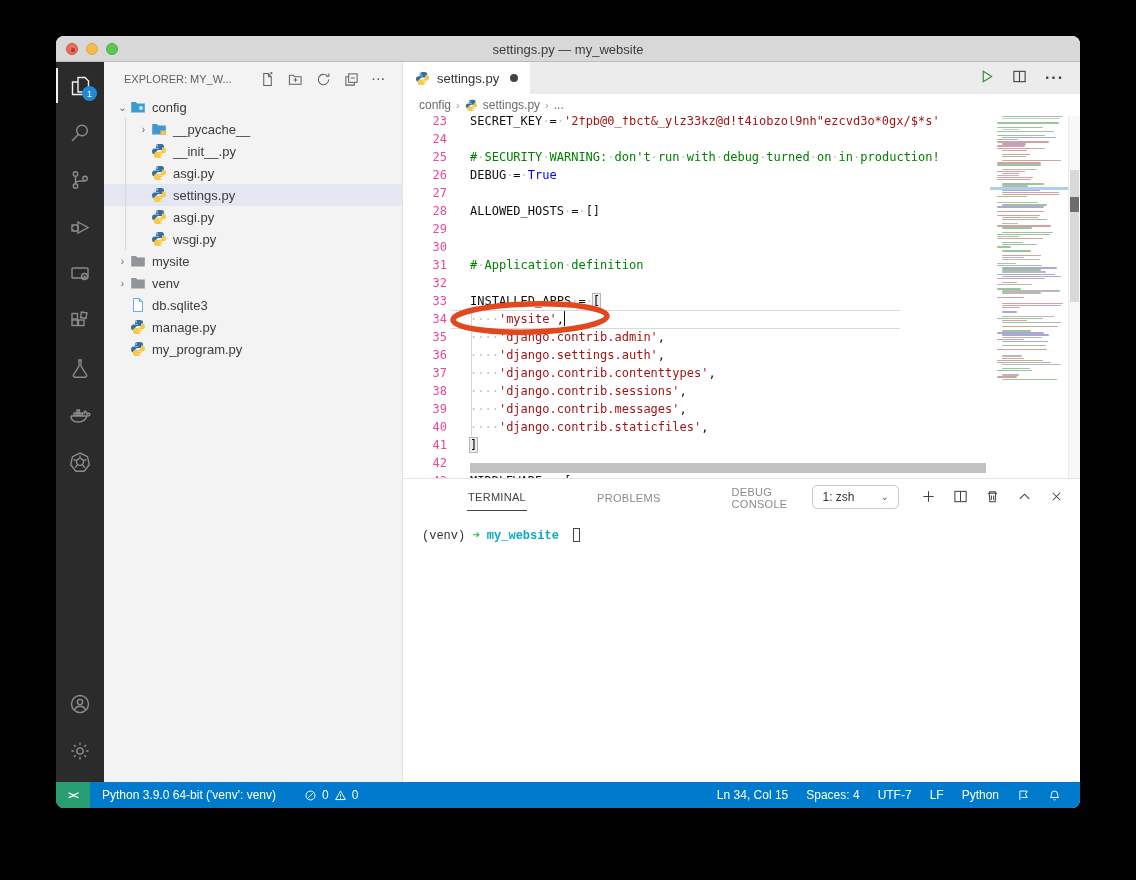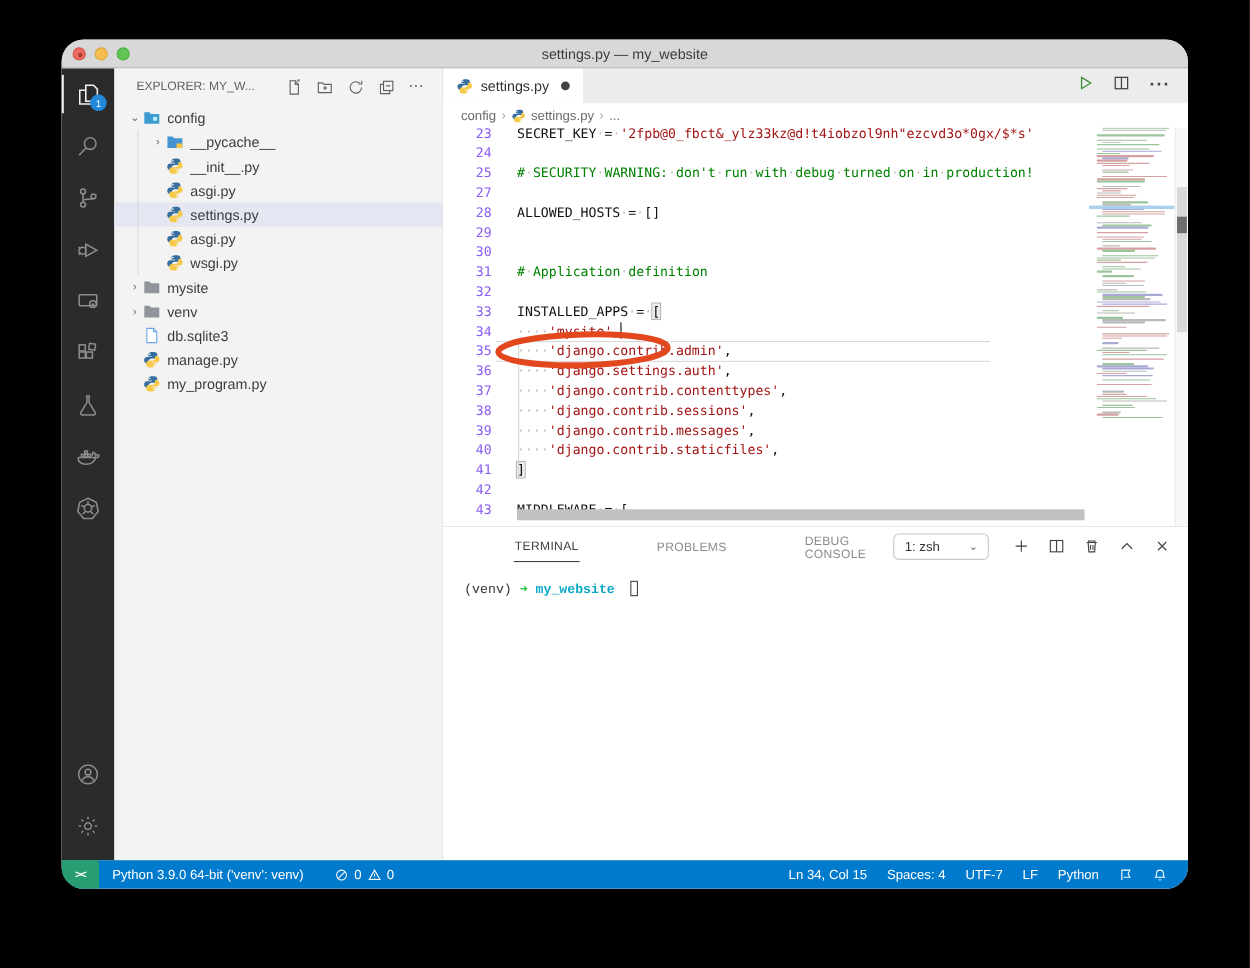--- a/index.html
+++ b/index.html
@@ -1,20 +1,20 @@
 <!DOCTYPE html>
 <html><head>
 <meta charset="utf-8">
 <style>
   * { margin:0; padding:0; box-sizing:border-box; }
   html,body { background:#000; }
   .page { position:relative; width:1136px; height:880px; background:#000; overflow:hidden;
           font-family:"Liberation Sans", sans-serif; }
   .window { position:absolute; left:56px; top:36px; width:1024px; height:772px;
-            border-radius:20px; overflow:hidden; background:#fff;
+            border-radius:8px; overflow:hidden; background:#fff;
             box-shadow:0 25px 70px rgba(0,0,0,.6); display:flex; flex-direction:column; }
 
   
   .titlebar { height:26px; flex:none; background:#d8d8d8; border-bottom:1px solid #bcbcbc; position:relative; }
   .traffic { position:absolute; left:10px; top:7px; display:flex; gap:8px; }
   .tl { width:12px; height:12px; border-radius:50%; position:relative; }
   .tl.red { background:#ed6a5e; border:0.5px solid #d55549; }
   .tl.red::after { content:""; position:absolute; left:3.5px; top:3.5px; width:4px; height:4px; border-radius:50%; background:#a93f32; }
   .tl.yellow { background:#f5bd4f; border:0.5px solid #dda73e; }
   .tl.green { background:#61c454; border:0.5px solid #4caf43; }
@@ -61,21 +61,21 @@
   .breadcrumb { height:22px; flex:none; display:flex; align-items:center; gap:5px; padding-left:16px;
                 font-size:12px; color:#6b6b6b; background:#fff; }
   .breadcrumb .sep { color:#9d9d9d; font-size:11px; }
   .breadcrumb .ticon svg { width:13px; height:13px; display:block; }
 
   
   .code-area { flex:1; position:relative; overflow:hidden; background:#fff;
                font-family:"DejaVu Sans Mono", monospace; font-size:12px; line-height:18px; }
   .code-scroll { position:absolute; top:-4px; left:0; right:90px; }
   .code-row { display:flex; height:18px; white-space:pre; position:relative; }
-  .gutter { width:44px; flex:none; text-align:right; color:#8b5cf6; }
+  .gutter { width:44px; flex:none; text-align:right; color:#ec4899; }
   .lcontent { padding-left:23px; }
   .tok-nm { color:#101010; } .tok-pl { color:#101010; }
   .tok-cm { color:#008000; } .tok-st { color:#a31515; } .tok-kw { color:#0000ff; }
   .tok-ws { color:#c0c0c0; }
   .tok-bm { background:#eaecef; outline:1px solid #b6b6b6; }
   .cursor-bar { display:inline-block; width:1.5px; height:15px; background:#111; vertical-align:-3px; }
   .line-hl { position:absolute; left:48px; right:90px; height:1px; background:#d9d9d9; }
   .indent-guide { position:absolute; left:68px; width:1px; background:#d6d6d6; }
 
   .ellipse-note { position:absolute; left:44px; top:183px; width:166px; height:38px; pointer-events:none; z-index:5; }
@@ -390,20 +390,21 @@
             <span>settings.py</span>
             <span class="sep">›</span>
             <span>...</span>
           </div>
 
       <div class="code-area">
         <div class="code-scroll" id="code">
               <div class="code-row"><span class="gutter">23</span><span class="lcontent"><span class="tok-nm">SECRET_KEY</span><span class="tok-ws">·</span><span class="tok-pl">=</span><span class="tok-ws">·</span><span class="tok-st">'2fpb@0_fbct&amp;_ylz33kz@d!t4iobzol9nh"ezcvd3o*0gx/$*s'</span></span></div>
               <div class="code-row"><span class="gutter">24</span><span class="lcontent"></span></div>
               <div class="code-row"><span class="gutter">25</span><span class="lcontent"><span class="tok-cm">#</span><span class="tok-ws">·</span><span class="tok-cm">SECURITY</span><span class="tok-ws">·</span><span class="tok-cm">WARNING:</span><span class="tok-ws">·</span><span class="tok-cm">don't</span><span class="tok-ws">·</span><span class="tok-cm">run</span><span class="tok-ws">·</span><span class="tok-cm">with</span><span class="tok-ws">·</span><span class="tok-cm">debug</span><span class="tok-ws">·</span><span class="tok-cm">turned</span><span class="tok-ws">·</span><span class="tok-cm">on</span><span class="tok-ws">·</span><span class="tok-cm">in</span><span class="tok-ws">·</span><span class="tok-cm">production!</span></span></div>
+              <div class="code-row"><span class="gutter">26</span><span class="lcontent"><span class="tok-nm">DEBUG</span><span class="tok-ws">·</span><span class="tok-pl">=</span><span class="tok-ws">·</span><span class="tok-kw">True</span></span></div>
               <div class="code-row"><span class="gutter">27</span><span class="lcontent"></span></div>
               <div class="code-row"><span class="gutter">28</span><span class="lcontent"><span class="tok-nm">ALLOWED_HOSTS</span><span class="tok-ws">·</span><span class="tok-pl">=</span><span class="tok-ws">·</span><span class="tok-pl">[]</span></span></div>
               <div class="code-row"><span class="gutter">29</span><span class="lcontent"></span></div>
               <div class="code-row"><span class="gutter">30</span><span class="lcontent"></span></div>
               <div class="code-row"><span class="gutter">31</span><span class="lcontent"><span class="tok-cm">#</span><span class="tok-ws">·</span><span class="tok-cm">Application</span><span class="tok-ws">·</span><span class="tok-cm">definition</span></span></div>
               <div class="code-row"><span class="gutter">32</span><span class="lcontent"></span></div>
               <div class="code-row"><span class="gutter">33</span><span class="lcontent"><span class="tok-nm">INSTALLED_APPS</span><span class="tok-ws">·</span><span class="tok-pl">=</span><span class="tok-ws">·</span><span class="tok-bm">[</span></span></div>
               <div class="code-row"><span class="gutter">34</span><span class="lcontent"><span class="tok-ws">····</span><span class="tok-st">'mysite'</span><span class="tok-pl">,</span><span class="cursor-bar"></span></span></div>
               <div class="code-row"><span class="gutter">35</span><span class="lcontent"><span class="tok-ws">····</span><span class="tok-st">'django.contrib.admin'</span><span class="tok-pl">,</span></span></div>
               <div class="code-row"><span class="gutter">36</span><span class="lcontent"><span class="tok-ws">····</span><span class="tok-st">'django.settings.auth'</span><span class="tok-pl">,</span></span></div>

